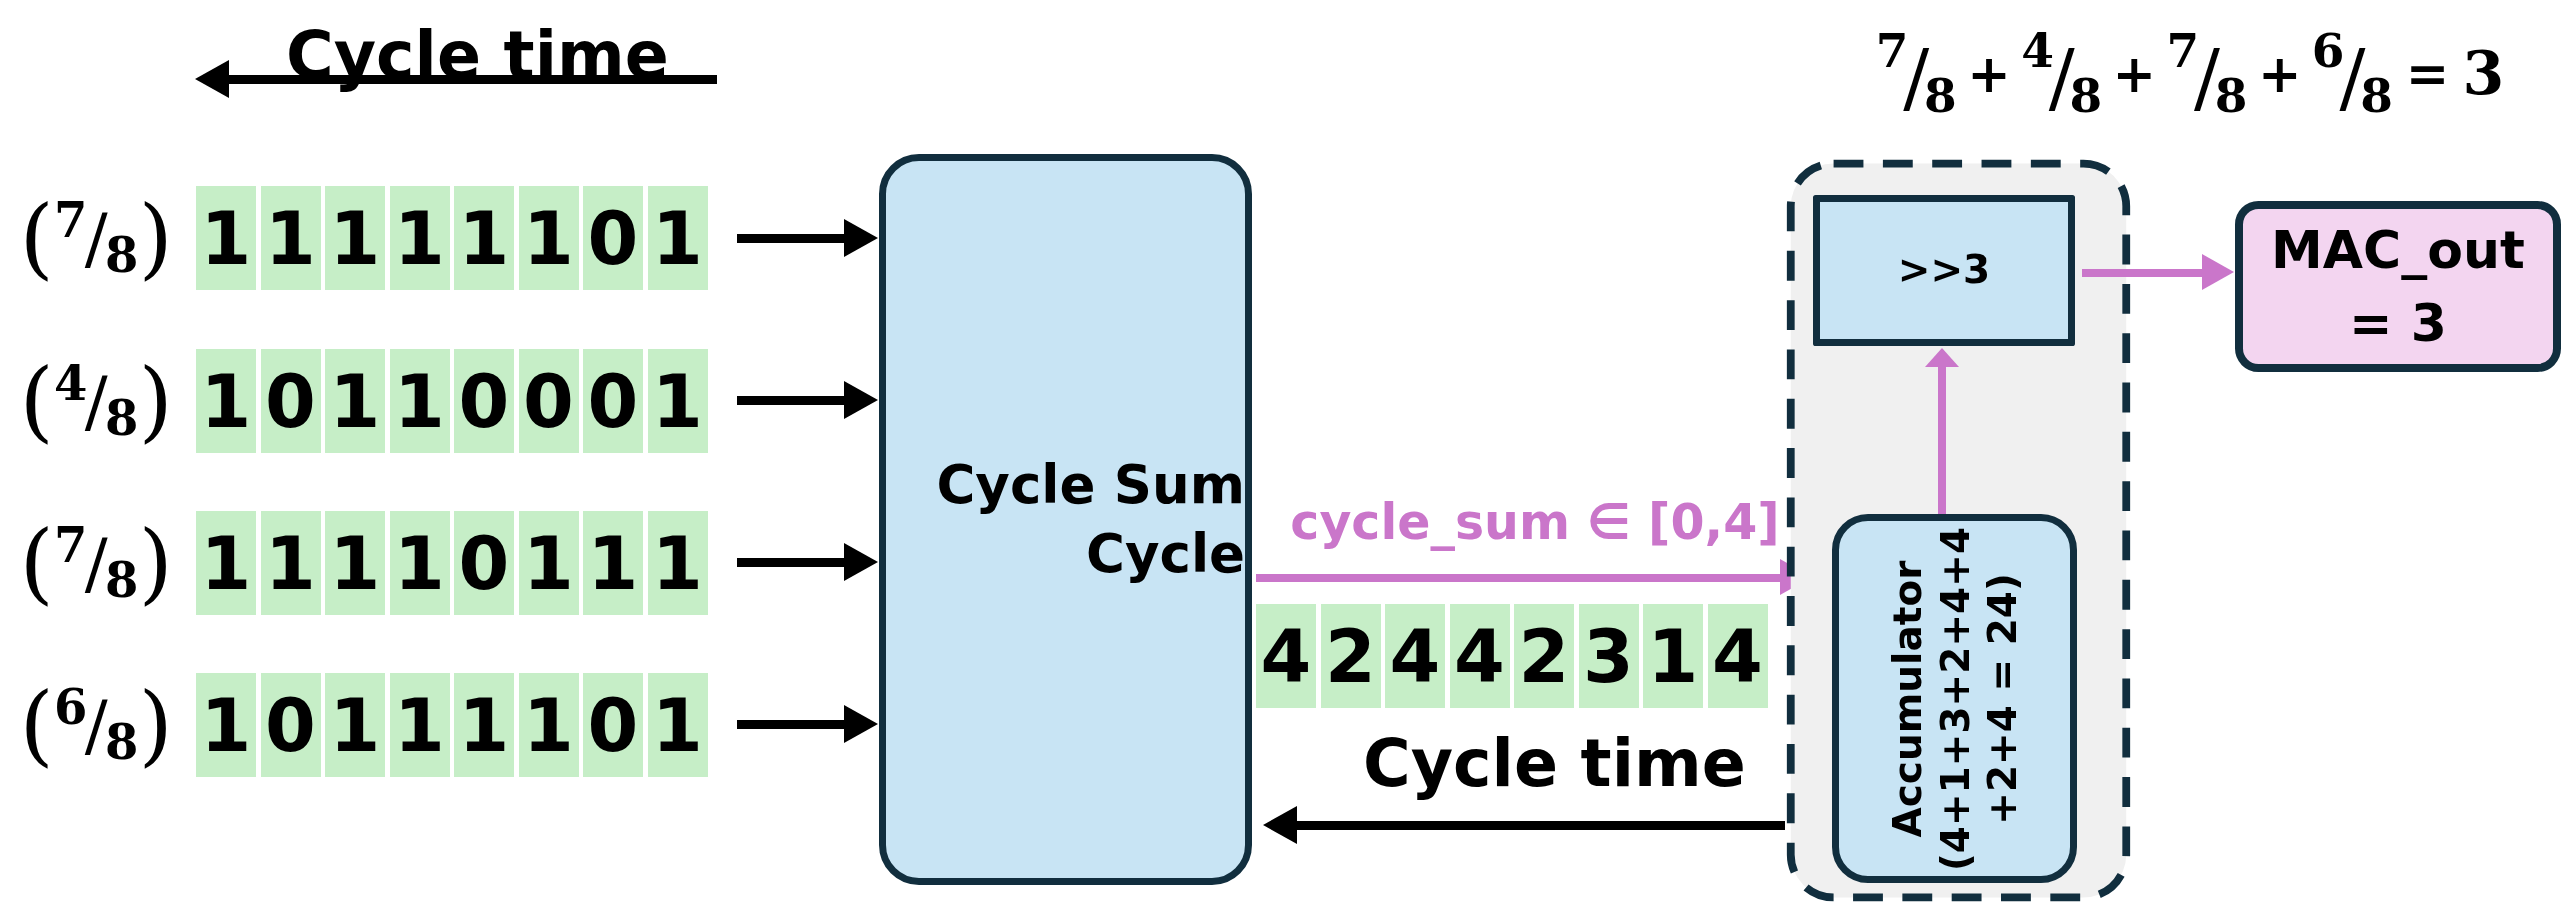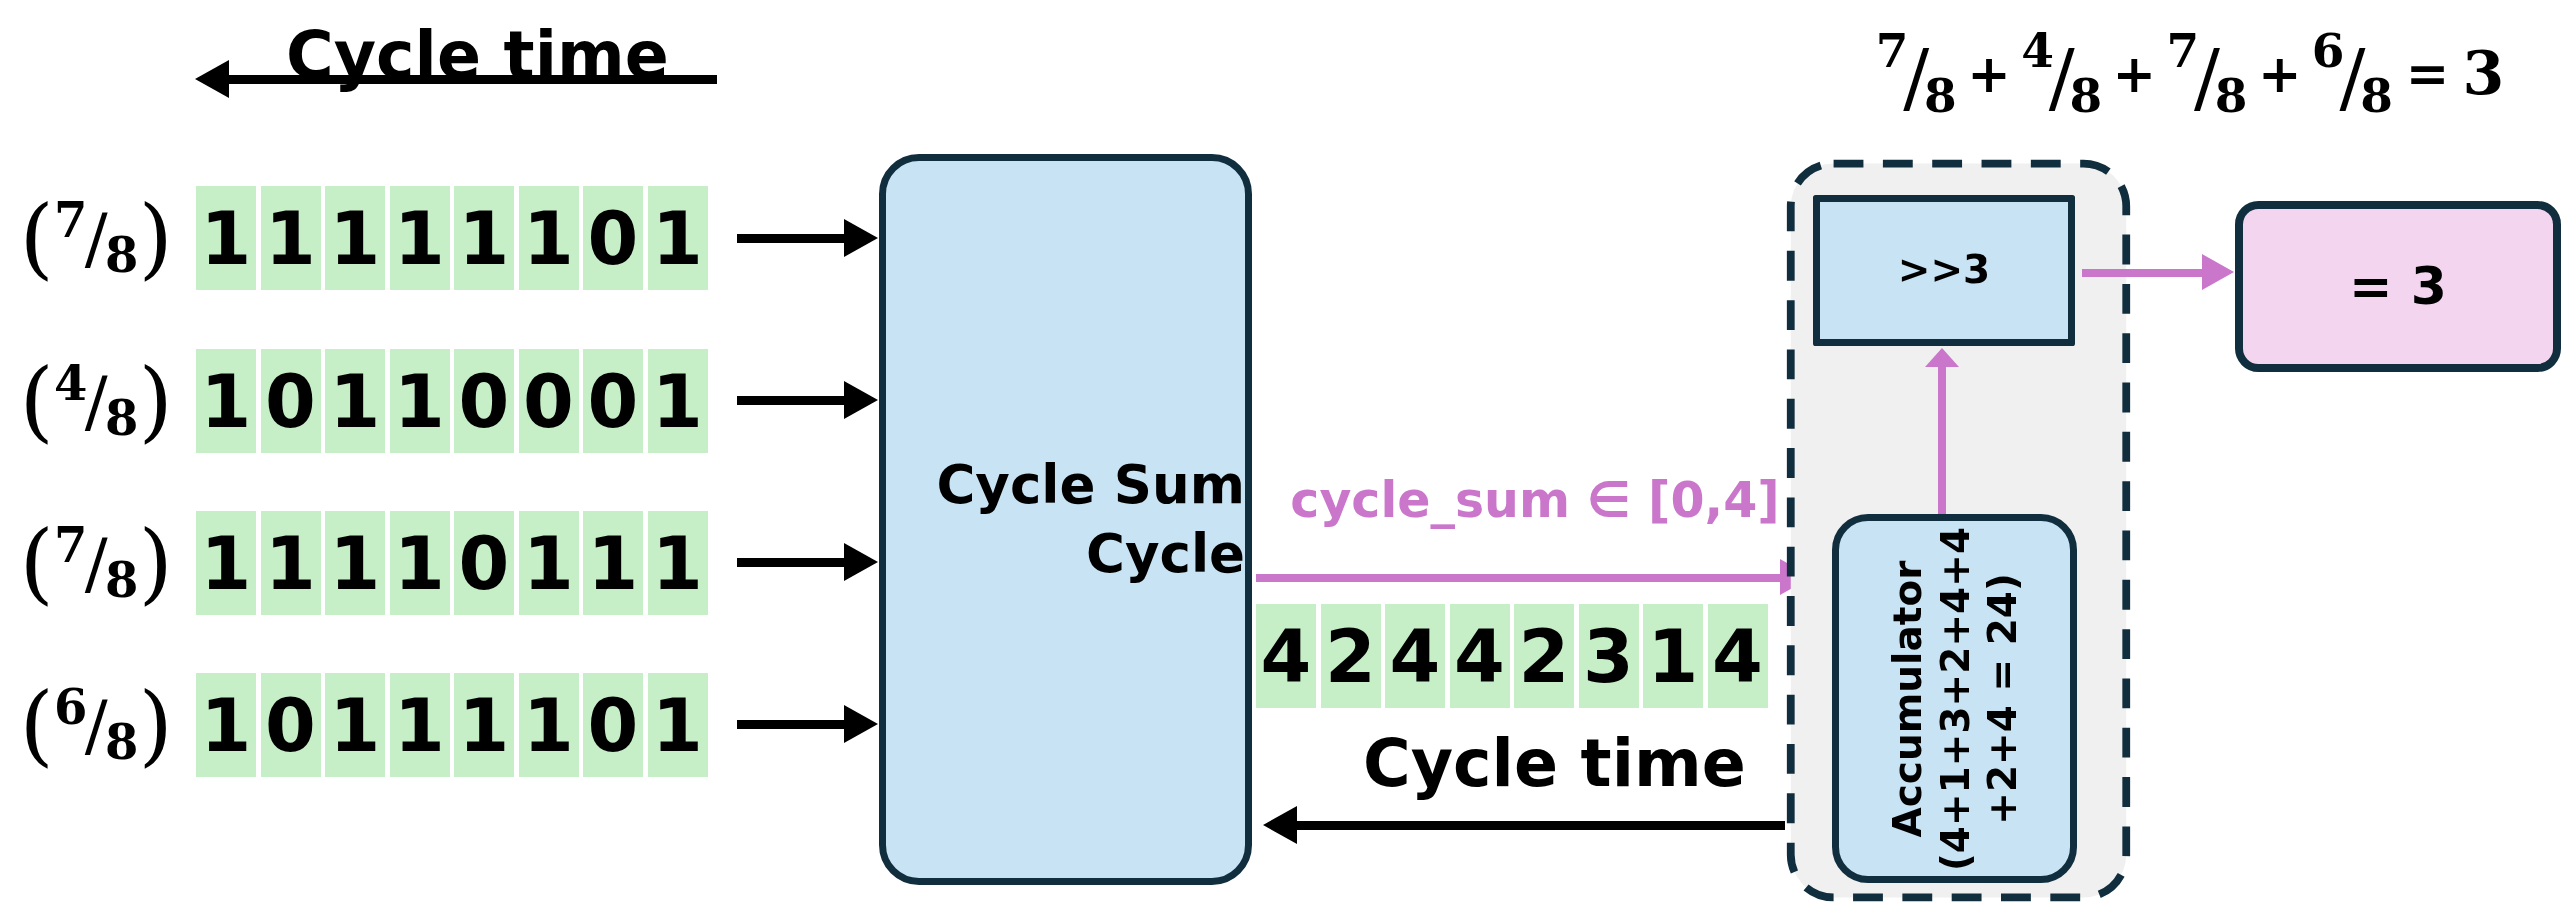--- a/index.html
+++ b/index.html
@@ -170,21 +170,21 @@
     <span class="bitcell">1</span>
   </div>
   <div class="hbar" style="left:737px;top:720px;width:110px;"></div>
   <div class="head-right" style="left:844px;top:705px;"></div>
 
   <div class="adder">
     <div class="line">Cycle Sum</div>
     <div class="line">Cycle</div>
   </div>
 
-  <div class="abs bus-label" style="left:1256px;top:472px;width:558px;">cycle_sum ∈ [0,4]</div>
+  <div class="abs bus-label" style="left:1256px;top:494px;width:558px;">cycle_sum ∈ [0,4]</div>
   <div class="pbar" style="left:1256px;top:574px;width:527px;height:7.8px;"></div>
   <div class="phead-right" style="left:1780px;top:559px;"></div>
 
   <div class="abs bitrow" style="left:1256px;top:604px;">
     <span class="bitcell">4</span>
     <span class="bitcell">2</span>
     <span class="bitcell">4</span>
     <span class="bitcell">4</span>
     <span class="bitcell">2</span>
     <span class="bitcell">3</span>
@@ -212,20 +212,21 @@
       <div>Accumulator</div>
       <div>(4+1+3+2+4+4</div>
       <div>+2+4 = 24)</div>
     </div>
   </div>
 
   <div class="pbar" style="left:2082px;top:269px;width:123px;height:7.8px;"></div>
   <div class="phead-right" style="left:2202px;top:254px;"></div>
 
   <div class="macbox">
+    <div class="line">MAC_out</div>
     <div class="line">= 3</div>
   </div>
 
   <div class="equation">
     <span class="enum">7</span>
       <span class="eslash">/</span>
       <span class="eden">8</span>
     <span class="eplus">+</span>
     <span class="enum">4</span>
       <span class="eslash">/</span>

